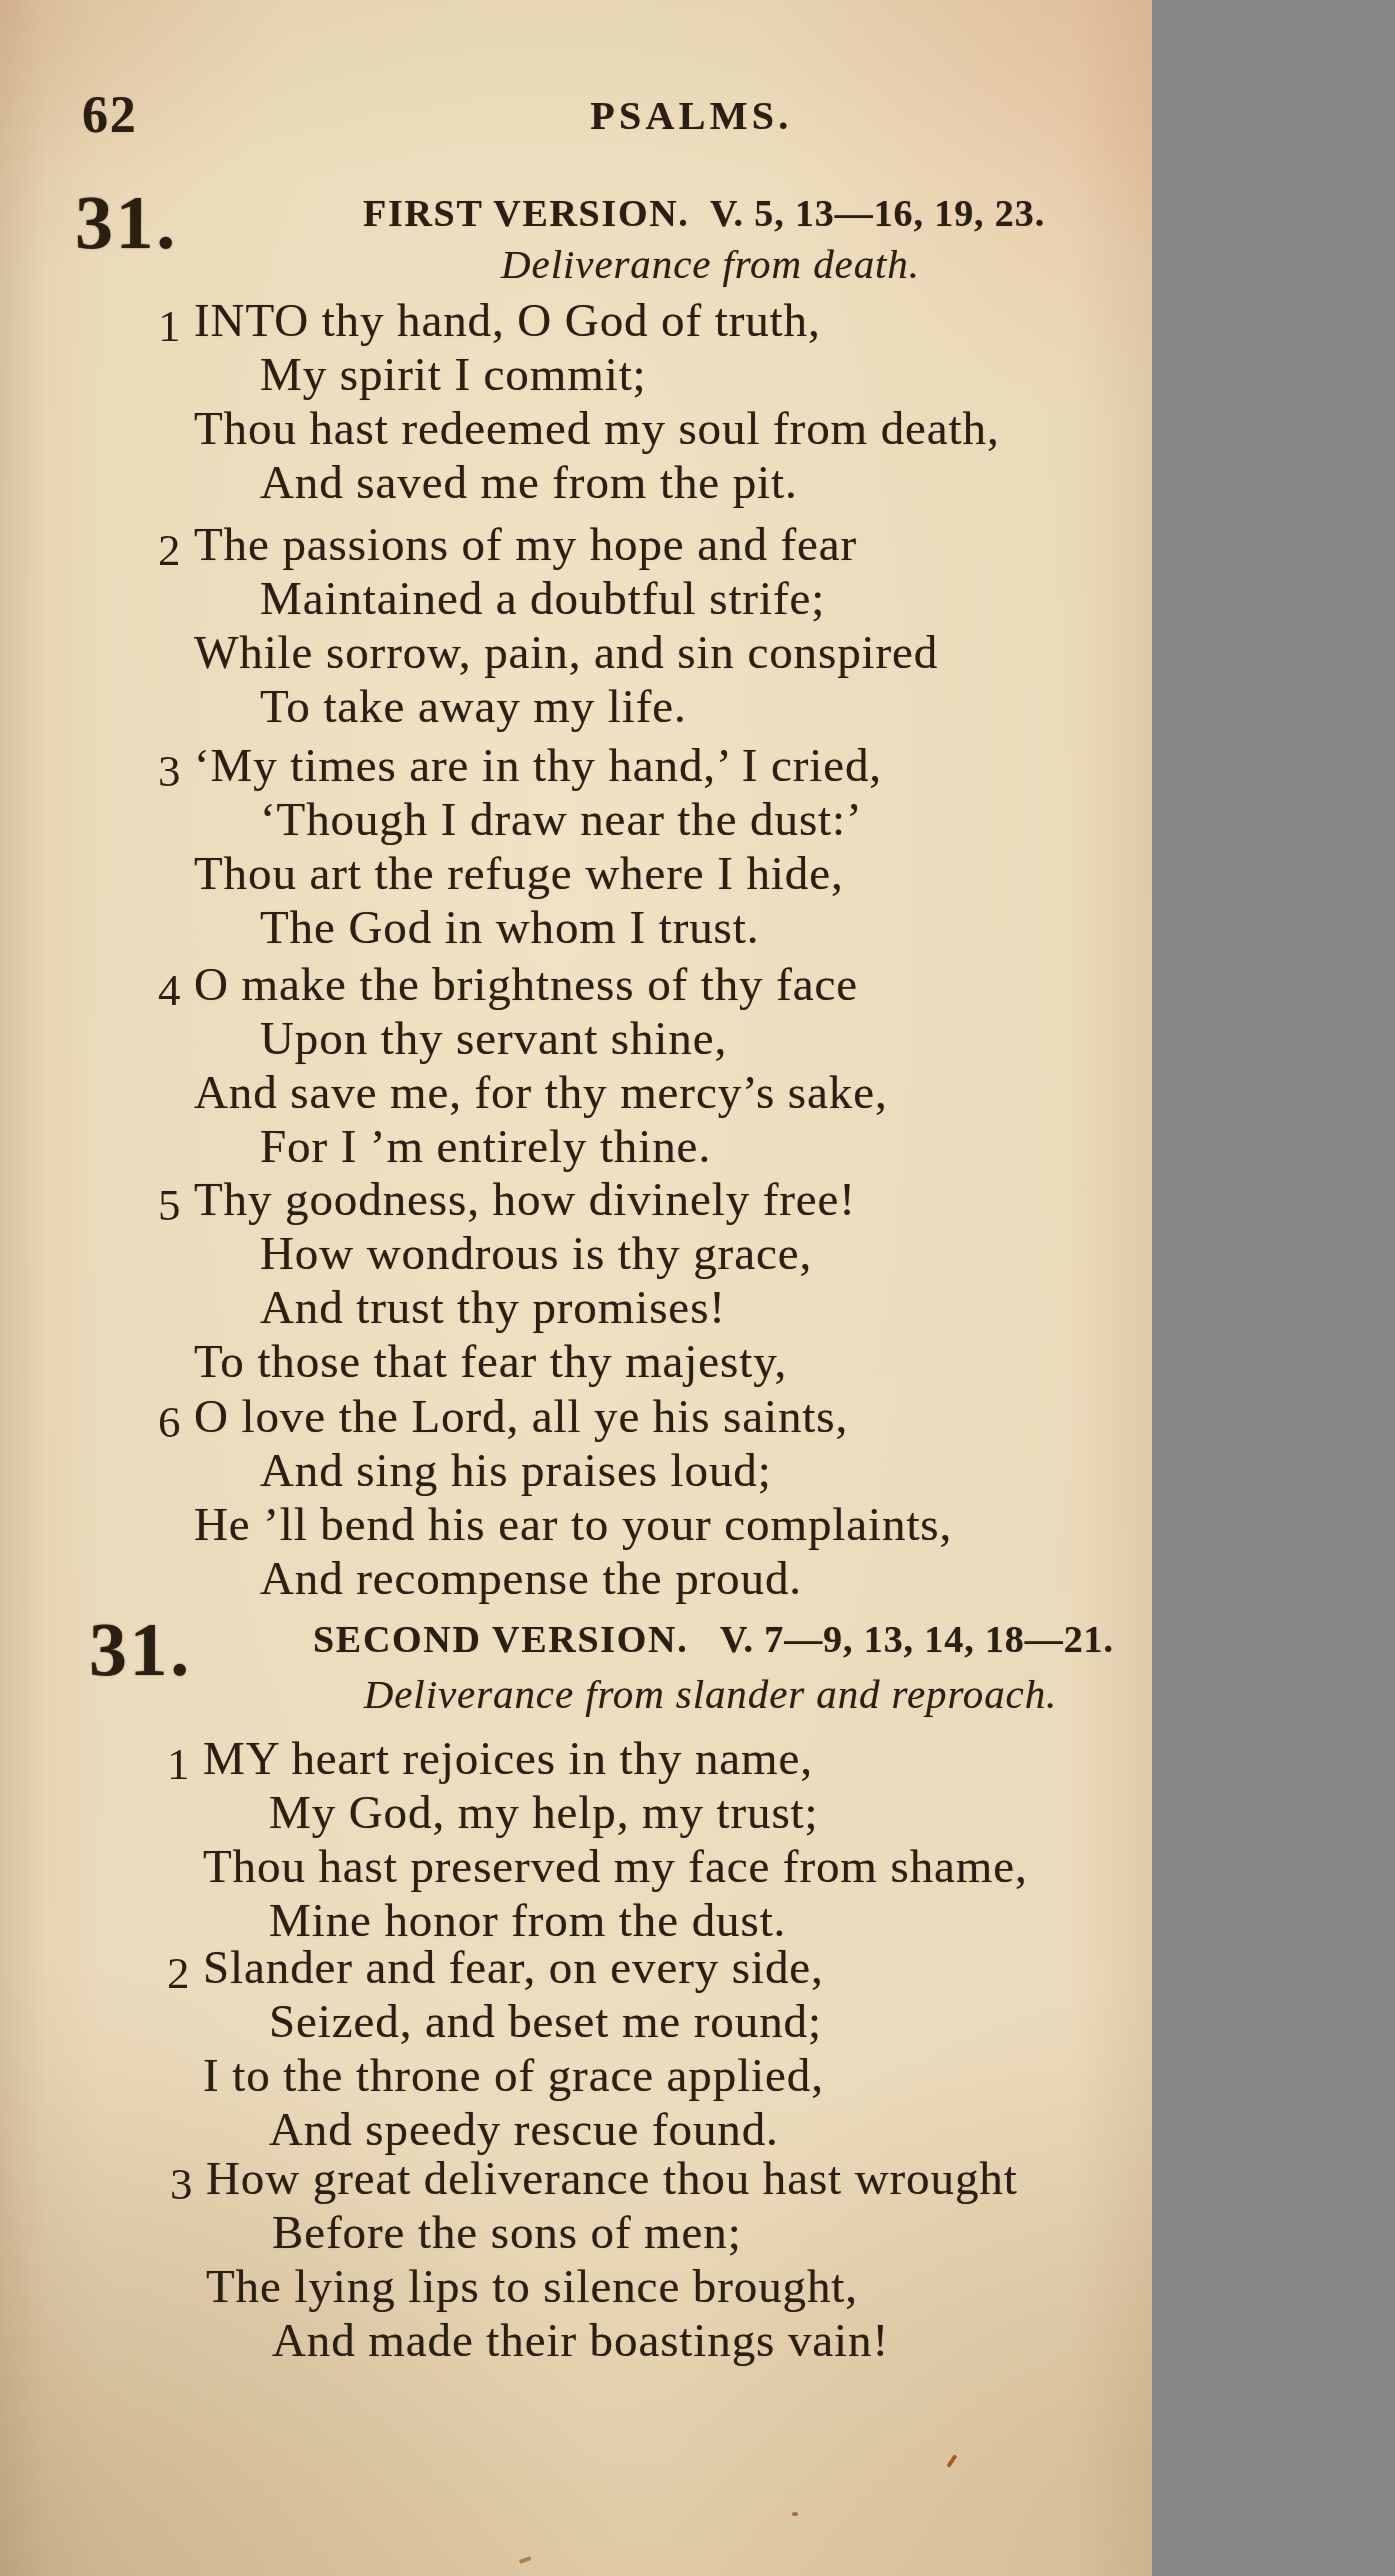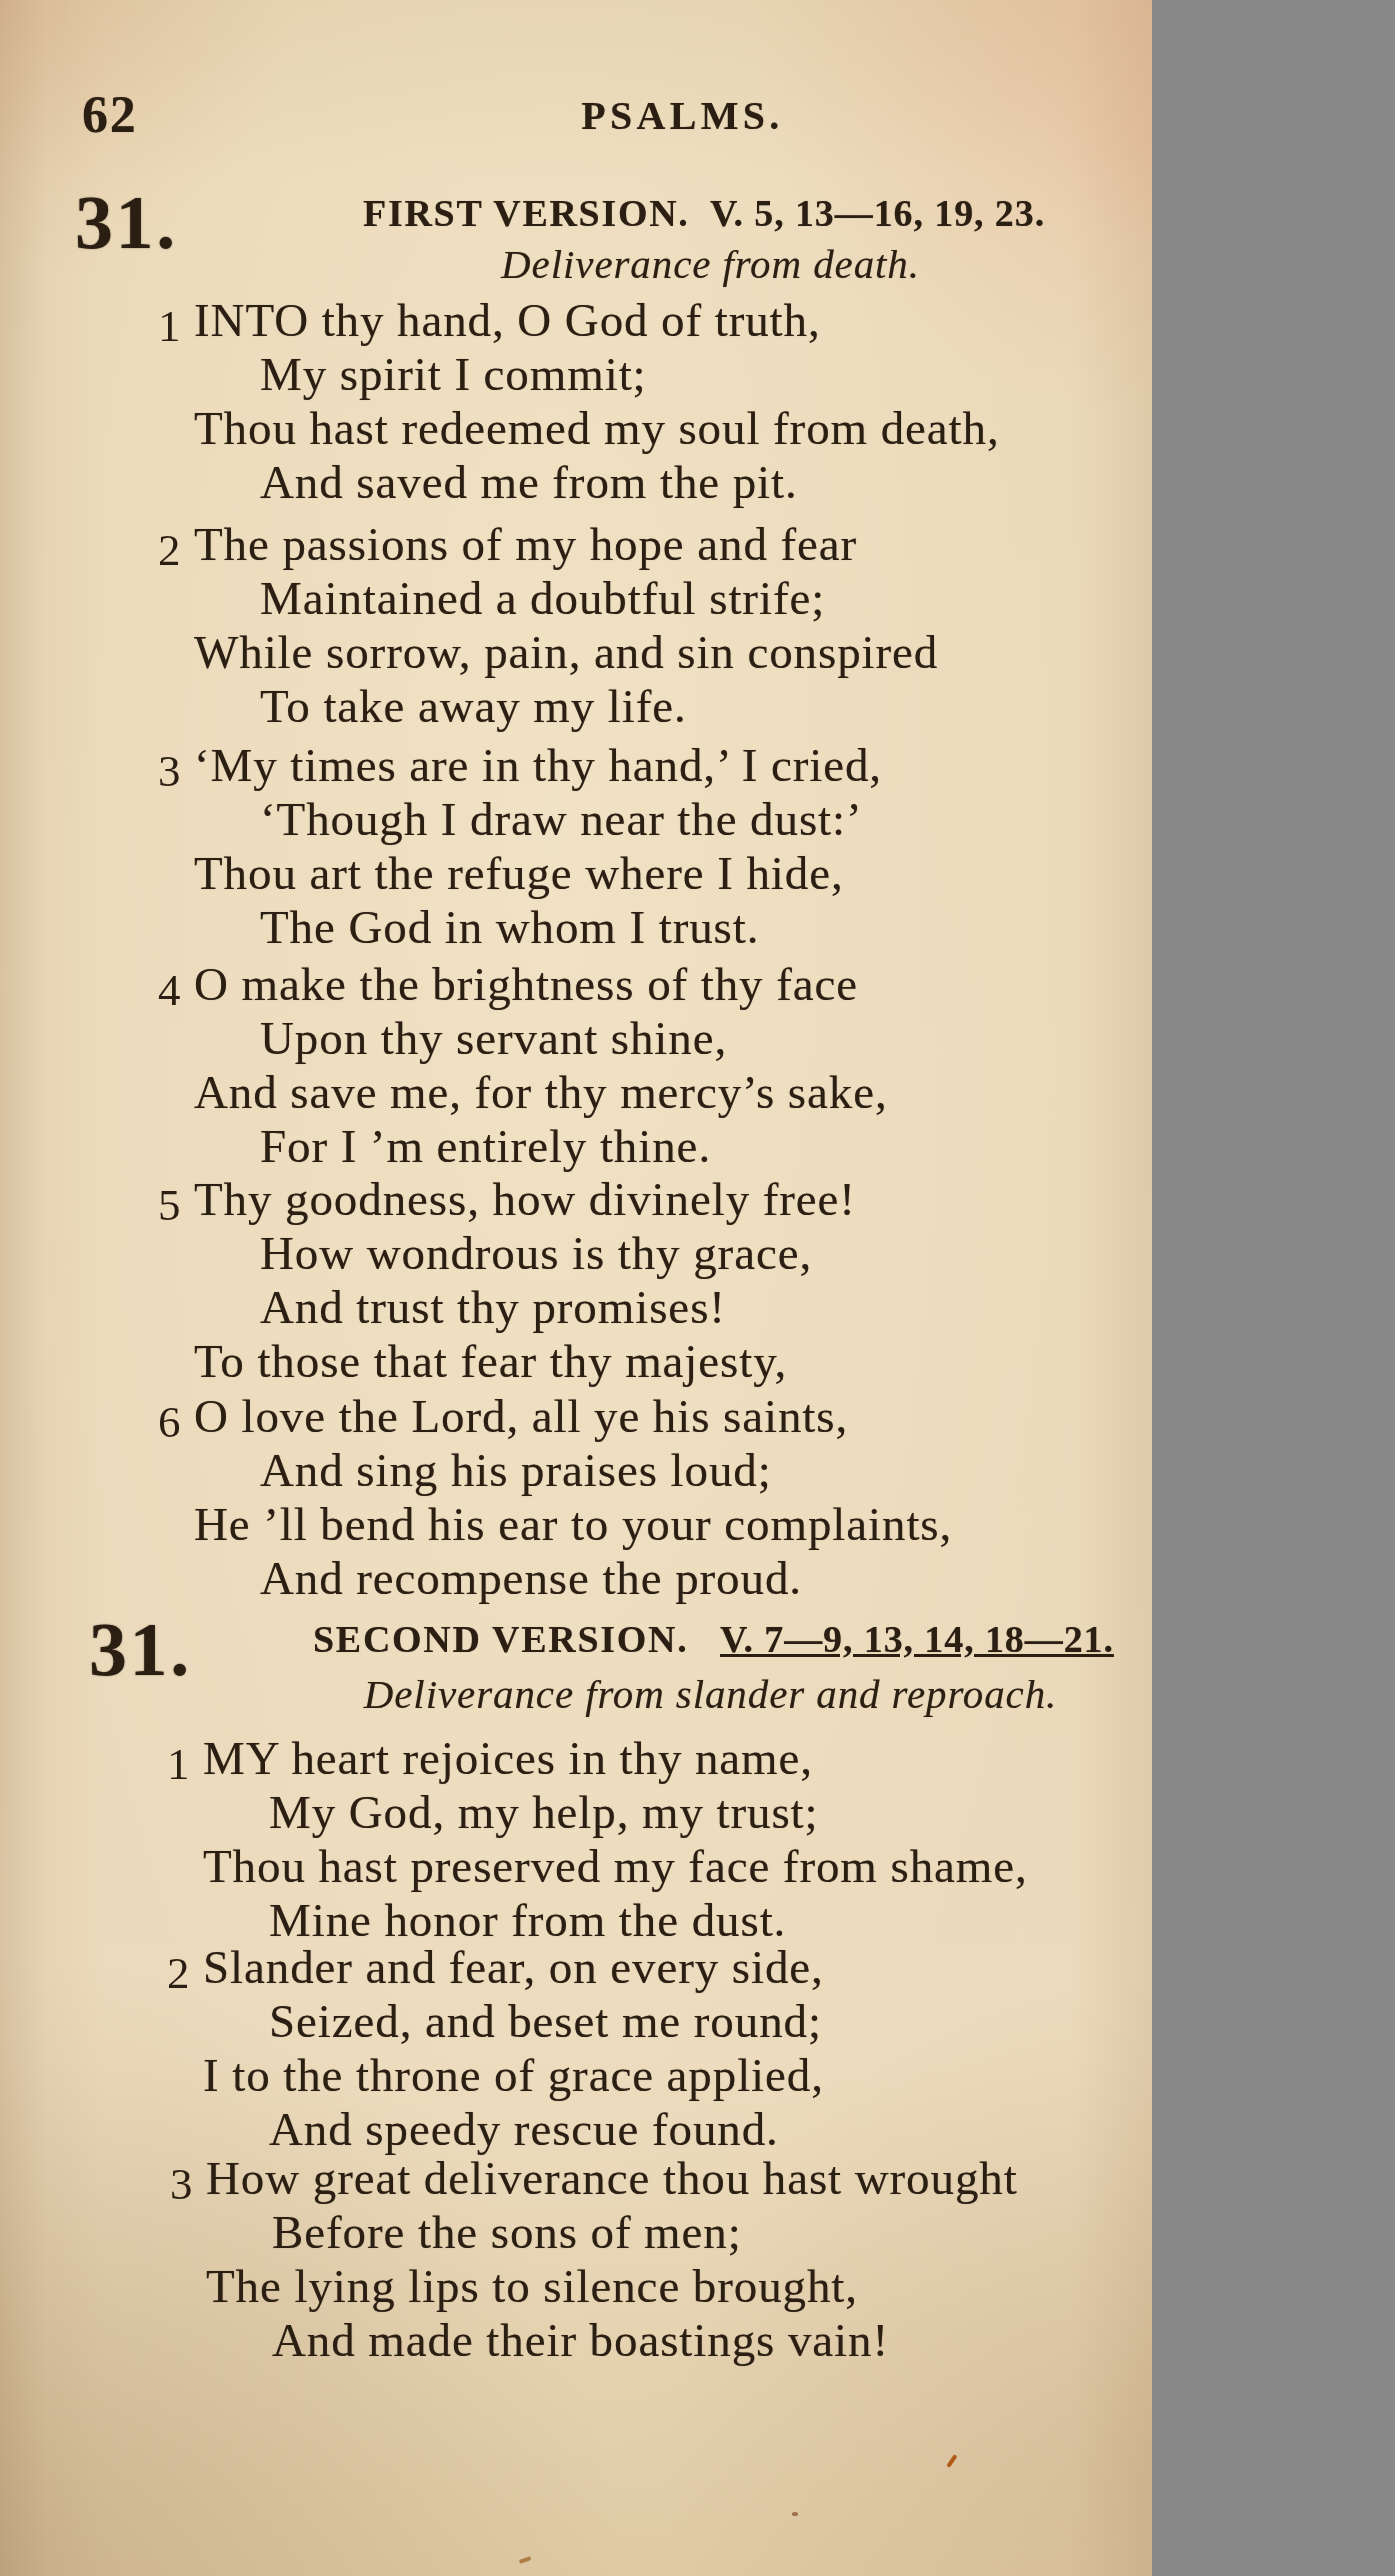--- a/index.html
+++ b/index.html
@@ -25,21 +25,21 @@
   .stain.s3{left:1042px;top:35px;width:313px;height:226px;background:radial-gradient(ellipse, rgba(230,160,125,0.18), transparent 70%);}
   .speck{position:absolute;pointer-events:none;}
   .speck.a{left:945px;top:2459px;width:14px;height:4.3px;background:#b05a18;border-radius:2.6px;transform:rotate(-55deg);}
   .speck.b{left:792px;top:2512px;width:6px;height:3.5px;background:#8a4a28;border-radius:50%;opacity:.7;}
   .speck.c{left:519px;top:2558px;width:12px;height:3.5px;background:#a66a30;border-radius:1.7px;transform:rotate(-20deg);opacity:.8;}
   .speck.d{left:1341px;top:768px;width:17.4px;height:3.5px;background:#4a3categorical520;background:#4a3520;border-radius:1.7px;opacity:.55;}
   .speck.e{left:1337px;top:1342px;width:14px;height:3.5px;background:#4a3520;border-radius:1.7px;opacity:.45;}
 
   .txt{position:absolute;white-space:nowrap;text-shadow:0 0 0.9px rgba(43,30,18,0.45);}
   .page-num{left:82px;top:85px;font-size:52px;font-weight:600;letter-spacing:1.7px;}
-  .running-head{left:0;top:92px;width:1365px;text-align:center;font-size:40px;font-weight:600;letter-spacing:4.3px;}
+  .running-head{left:0;top:92px;width:1365px;text-align:center;font-size:40px;font-weight:600;letter-spacing:4.3px;padding-left:9px;}
 
   .psalm-no{font-weight:bold;font-size:76px;line-height:1;letter-spacing:2.6px;text-shadow:0 0 1.7px rgba(30,18,8,0.5);}
   .version-label{font-size:38px;letter-spacing:1.7px;font-weight:600;}
   .verses-ref{font-size:38px;letter-spacing:0.9px;font-weight:600;}
   .meter{font-size:42px;letter-spacing:1.7px;font-weight:600;}
   .subtitle{left:26px;width:1369px;text-align:center;font-style:italic;font-size:41px;letter-spacing:0.9px;}
 
   .stanza{position:absolute;left:158px;}
   .stanza .vnum{position:absolute;left:0;top:7px;font-size:45px;}
   .line{font-size:47px;line-height:54px;letter-spacing:0.9px;white-space:nowrap;text-shadow:0 0 0.9px rgba(43,30,18,0.45);}
@@ -112,21 +112,21 @@
   <div class="stanza" style="top:1389px;">
     <span class="vnum">6</span>
     <div class="line flush">O love the Lord, all ye his saints,</div>
     <div class="line indent">And sing his praises loud;</div>
     <div class="line flush">He ’ll bend his ear to your complaints,</div>
     <div class="line indent">And recompense the proud.</div>
   </div>
 
   <span class="txt psalm-no" style="left:89px;top:1611px;">31.</span>
   <span class="txt version-label" style="left:313px;top:1617px;">SECOND VERSION.</span>
-  <span class="txt verses-ref" style="left:720px;top:1617px;text-decoration:underline;">V. 7—9, 13, 14, 18—21.</span>
+  <span class="txt verses-ref" style="left:720px;top:1617px;">V. 7—9, 13, 14, 18—21.</span>
   <span class="txt meter" style="left:1214px;top:1610px;">C. M.</span>
   <span class="txt subtitle" style="top:1670px;">Deliverance from slander and reproach.</span>
 
   <div class="stanza" style="top:1731px;left:167px;">
     <span class="vnum">1</span>
     <div class="line flush">MY heart rejoices in thy name,</div>
     <div class="line indent">My God, my help, my trust;</div>
     <div class="line flush">Thou hast preserved my face from shame,</div>
     <div class="line indent">Mine honor from the dust.</div>
   </div>

